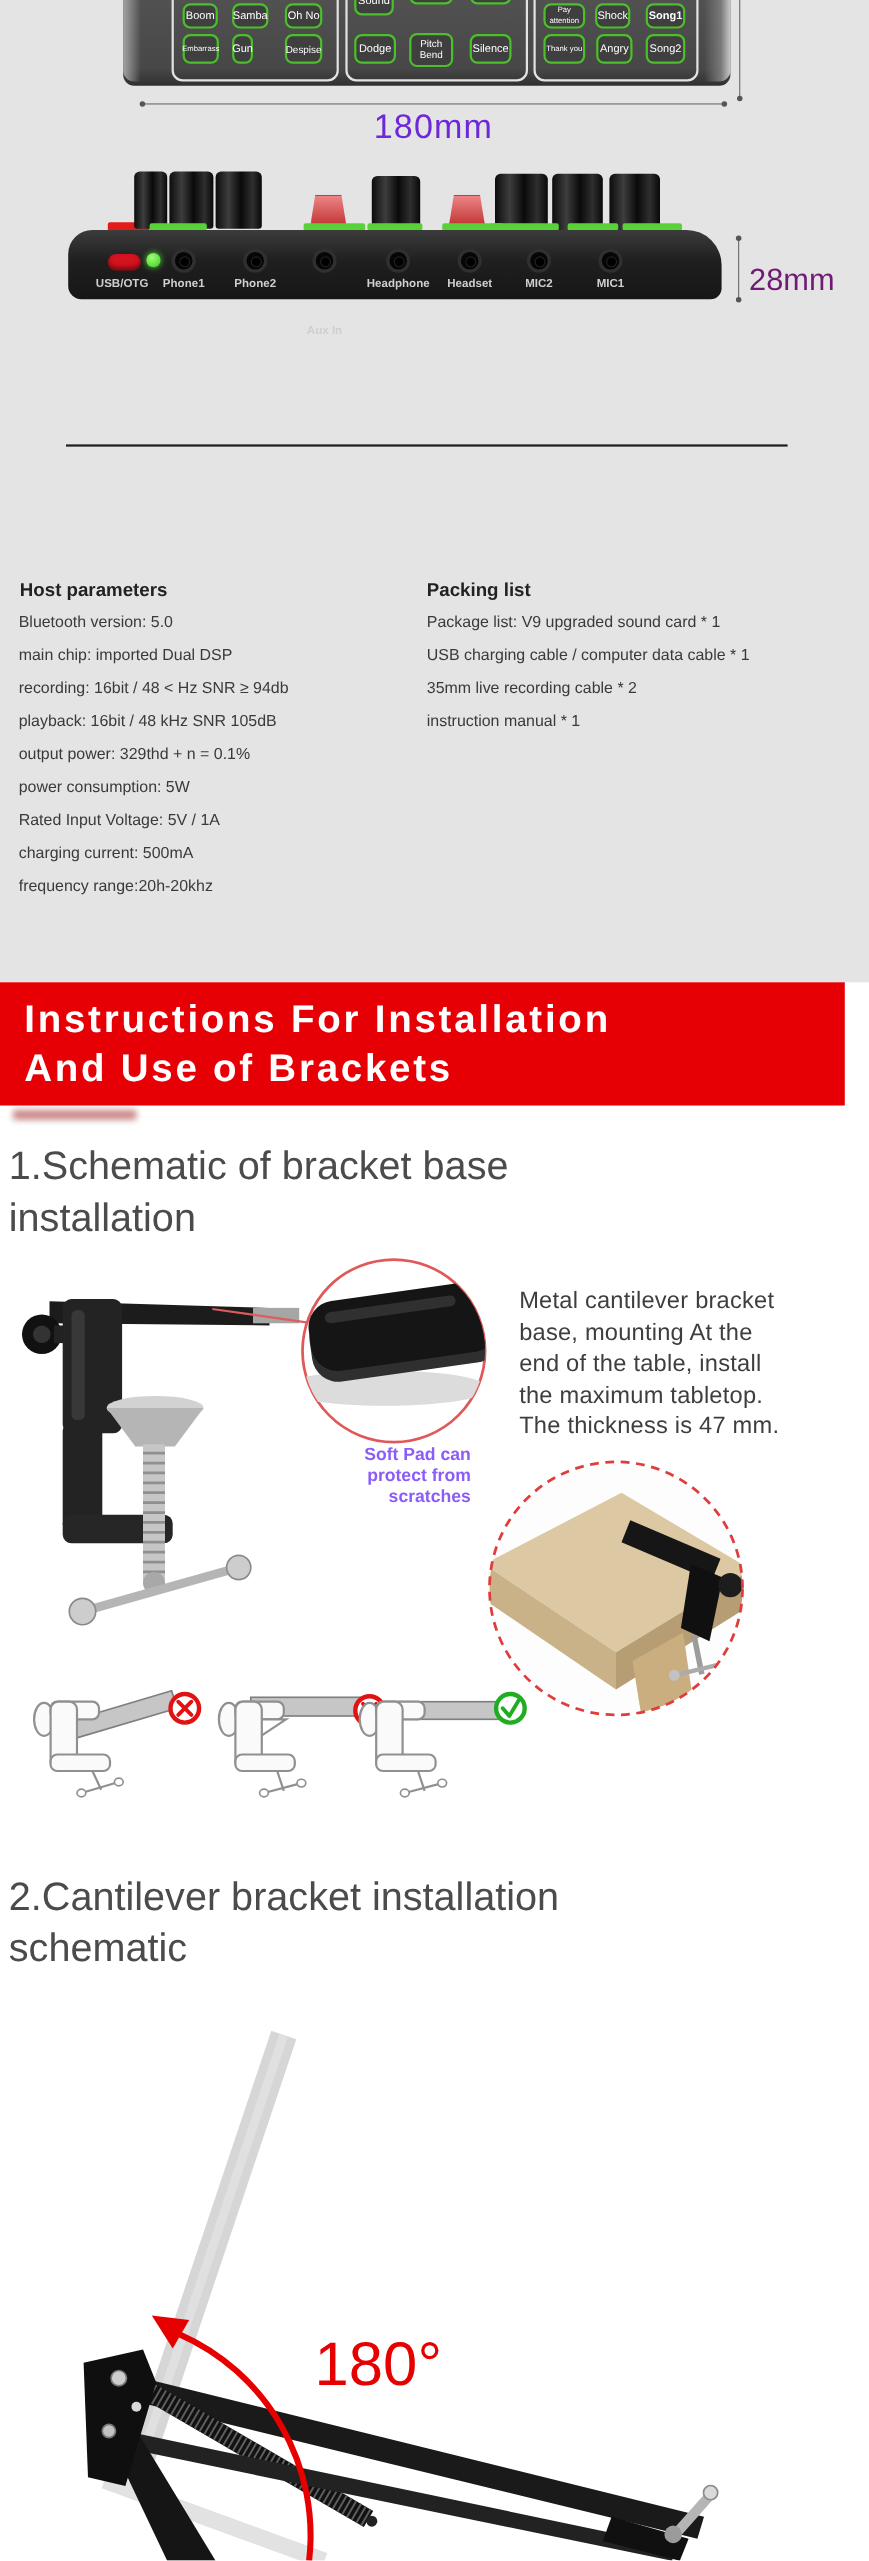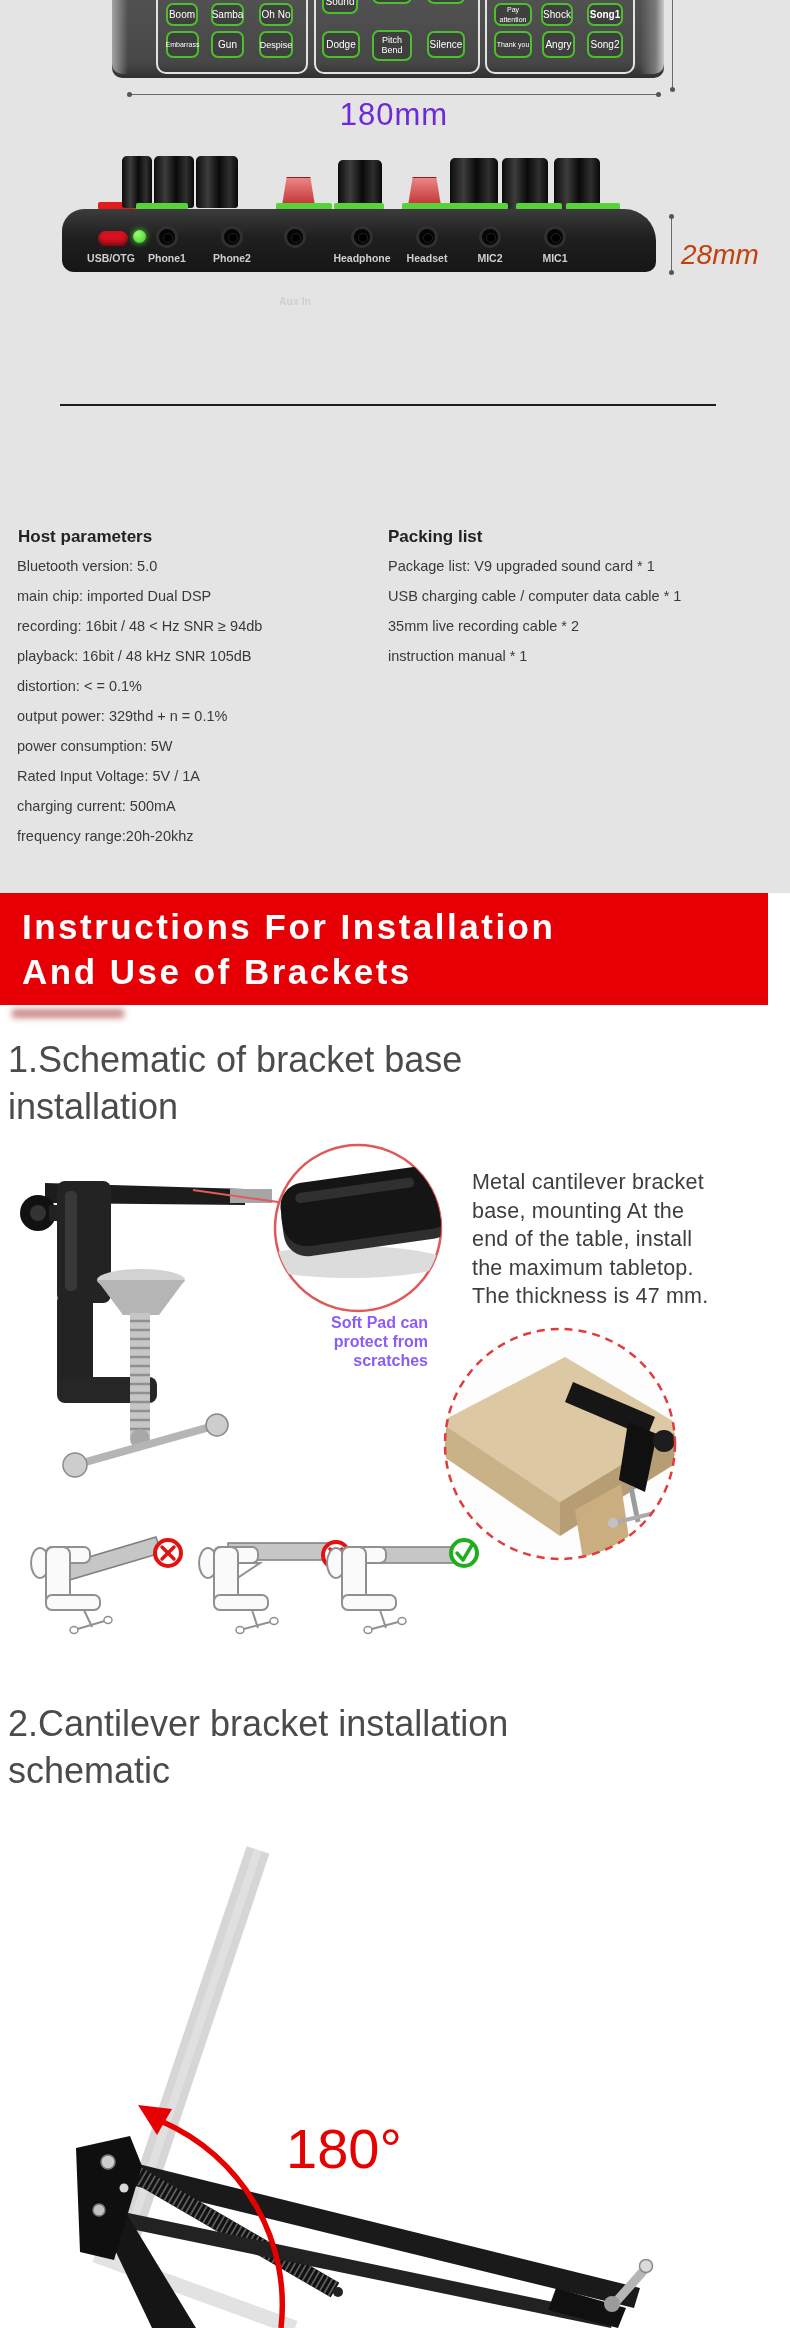--- a/index.html
+++ b/index.html
@@ -48,21 +48,21 @@
   .led{position:absolute;left:133px;top:230px;width:13px;height:13px;border-radius:50%;
        background:radial-gradient(circle at 38% 32%,#9bff78,#3fc91f);box-shadow:0 0 6px #52e437;}
   .jack{position:absolute;top:226px;width:22px;height:22px;border-radius:50%;background:#060606;
         border:3px solid #303030;box-sizing:border-box;}
   .jack::after{content:'';position:absolute;left:4px;top:4px;width:8px;height:8px;border-radius:50%;
         background:#000;border:1px solid #222;}
   .port-label{position:absolute;top:252px;transform:translateX(-50%);font-size:10.5px;
         font-weight:bold;color:#cfcfcf;white-space:nowrap;}
   .tick-28{position:absolute;left:671px;top:216px;width:1px;height:57px;background:#6a6a6a;}
   .tick-28 i{position:absolute;left:-2px;width:5px;height:5px;border-radius:50%;background:#555;}
-  .dim-label-h{position:absolute;left:681px;top:239px;font-size:28px;color:#c2410c;font-style:italic;}
+  .dim-label-h{position:absolute;left:681px;top:239px;font-size:28px;color:#701a75;}
 
   .divider{position:absolute;left:60px;top:404px;width:656px;height:2px;background:#1d1d1d;}
 
   
   .spec-h{position:absolute;top:527px;font-size:17px;font-weight:bold;color:#222;}
   .spec-list{position:absolute;top:551px;font-size:14.5px;color:#3a3a3a;line-height:30px;}
 
   
   .banner{position:absolute;left:0;top:893px;width:768px;height:112px;background:#e60005;
           padding:11px 0 0 22px;box-sizing:border-box;}
@@ -87,21 +87,21 @@
 
   <div class="panel">
     <div class="bgroup" style="left:44px;width:148px;"></div>
     <div class="bgroup" style="left:202px;width:162px;"></div>
     <div class="bgroup" style="left:373px;width:146px;"></div>
 
     <div class="btn" style="left:54px;width:32px;">Boom</div>
     <div class="btn" style="left:99px;width:33px;">Samba</div>
     <div class="btn" style="left:147px;width:34px;">Oh No</div>
     <div class="btn r2 sm" style="left:54px;width:33px;">Embarrass</div>
-    <div class="btn r2" style="left:99px;width:33px;">Gun</div>
+    <div class="btn r2" style="left:99px;width:19px;">Gun</div>
     <div class="btn r2" style="left:147px;width:34px;font-size:9px;">Despise</div>
 
     <div class="btn cut" style="left:210px;width:36px;">Sound</div>
     <div class="btn stub" style="left:260px;width:40px;"></div>
     <div class="btn stub" style="left:315px;width:38px;"></div>
     <div class="btn r2" style="left:210px;width:38px;">Dodge</div>
     <div class="btn tall" style="left:260px;width:40px;">Pitch Bend</div>
     <div class="btn r2" style="left:315px;width:38px;">Silence</div>
 
     <div class="btn sm" style="left:382px;width:38px;">Pay attention</div>
@@ -166,21 +166,20 @@
   <div class="dim-label-h">28mm</div>
 
   <div class="divider"></div>
 
   <div class="spec-h" style="left:18px;">Host parameters</div>
   <div class="spec-list" style="left:17px;">
     <div>Bluetooth version: 5.0</div>
     <div>main chip: imported Dual DSP</div>
     <div>recording: 16bit / 48 &lt; Hz SNR ≥ 94db</div>
     <div>playback: 16bit / 48 kHz SNR 105dB</div>
-    <div>distortion: &lt; = 0.1%</div>
     <div>output power: 329thd + n = 0.1%</div>
     <div>power consumption: 5W</div>
     <div>Rated Input Voltage: 5V / 1A</div>
     <div>charging current: 500mA</div>
     <div>frequency range:20h-20khz</div>
   </div>
   <div class="spec-h" style="left:388px;">Packing list</div>
   <div class="spec-list" style="left:388px;">
     <div>Package list: V9 upgraded sound card * 1</div>
     <div>USB charging cable / computer data cable * 1</div>

